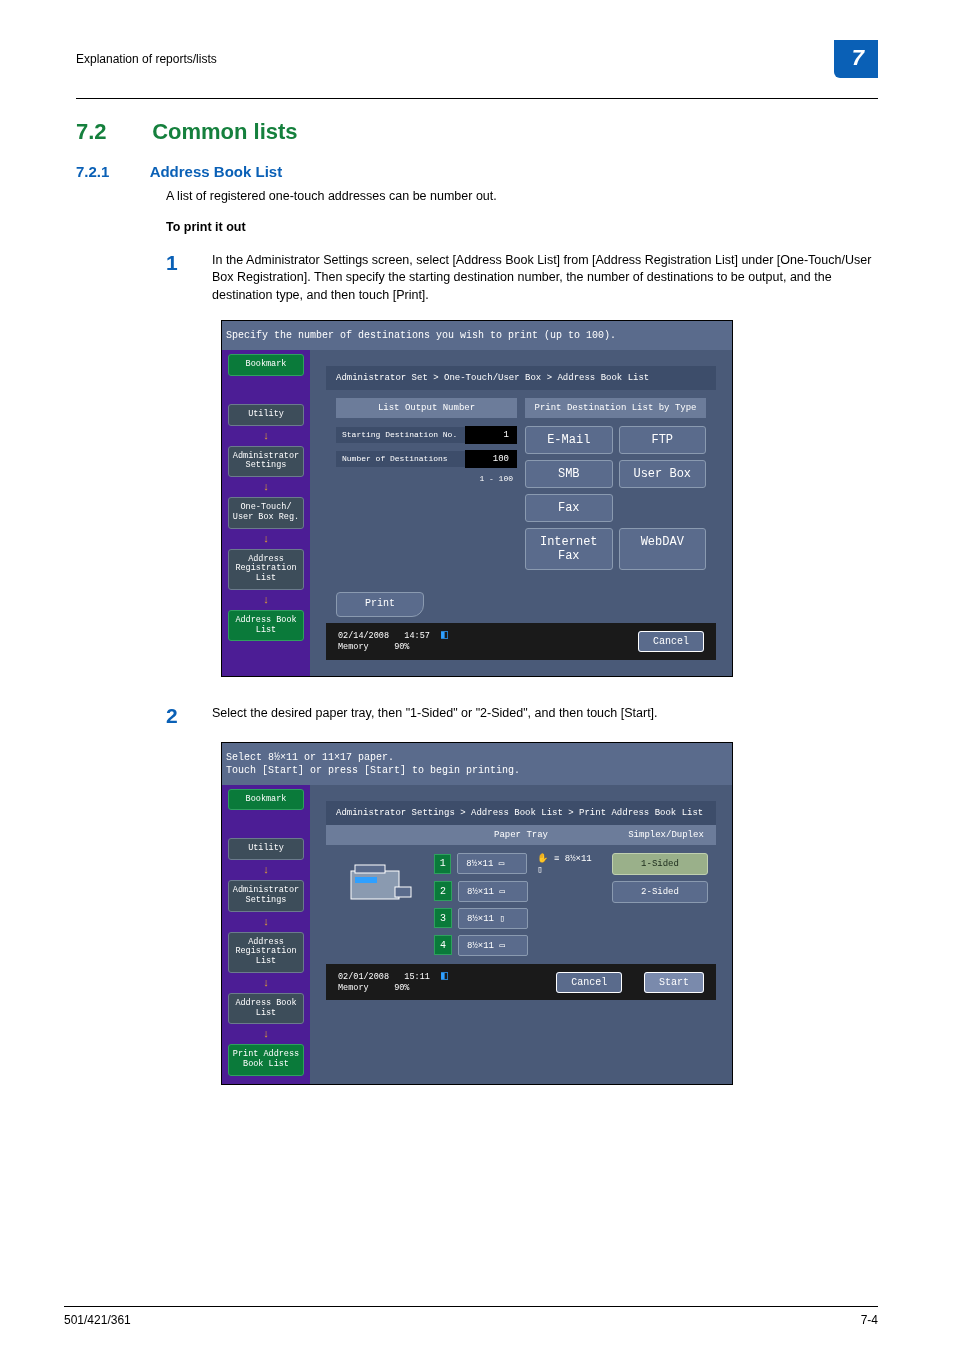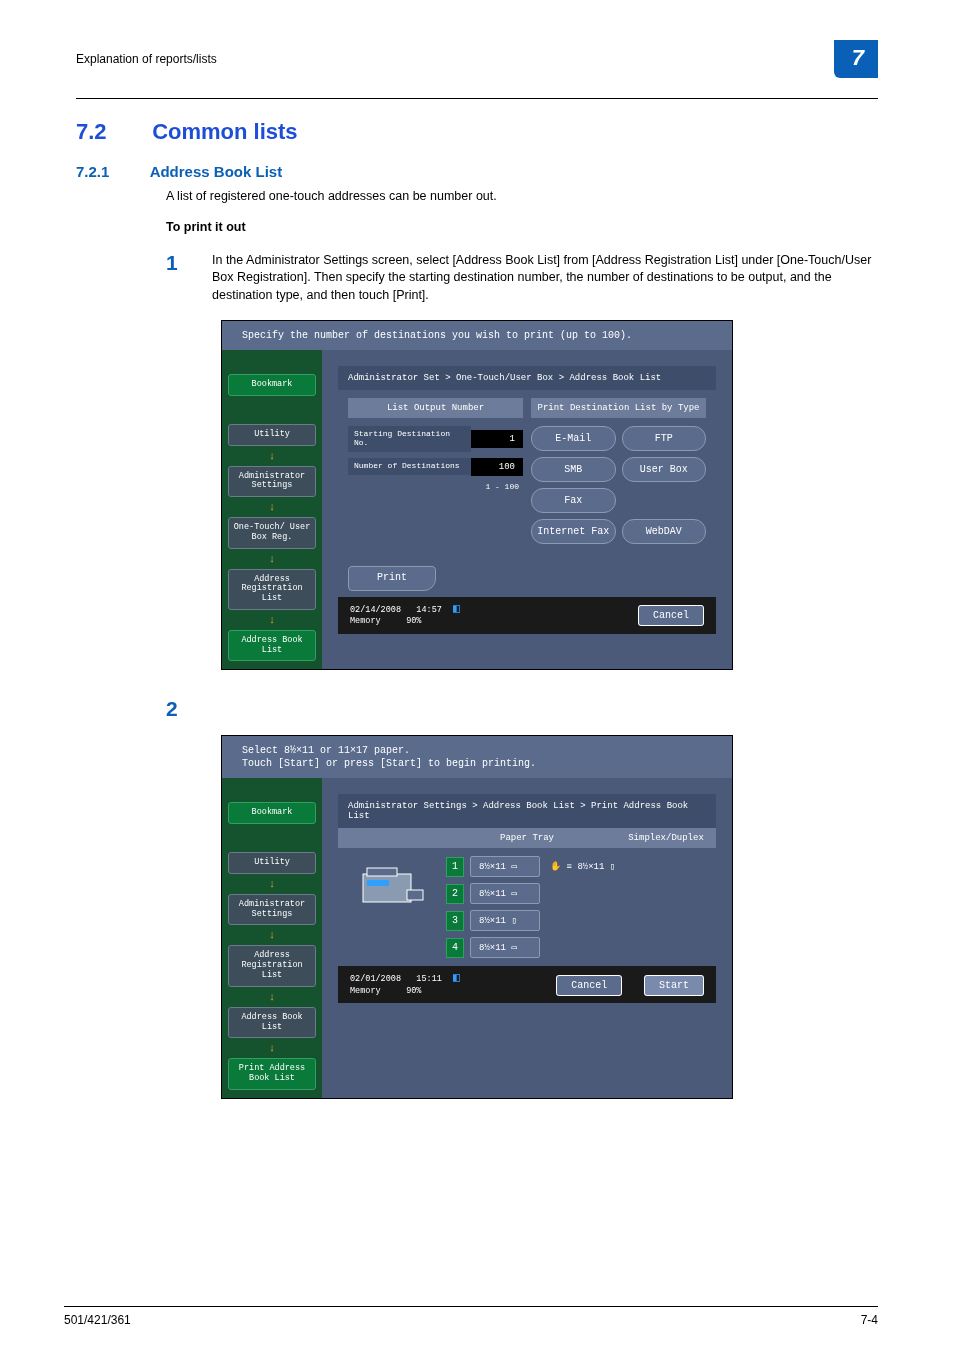--- a/index.html
+++ b/index.html
@@ -24,21 +24,21 @@
     .chapter-badge {
       background: #0a60b6;
       color: #fff;
       font-size: 22px;
       font-weight: bold;
       font-style: italic;
       padding: 5px 14px 7px 18px;
       border-radius: 0 0 0 6px;
     }
     h2.section-h2 {
-      color: #1d4ed8;
+      color: #15803d;
       font-size: 22px;
       font-weight: bold;
       margin-bottom: 18px;
     }
     .section-num { display: inline-block; width: 70px; }
     h3.section-h3 {
       color: #0a60b6;
       font-size: 15px;
       font-weight: bold;
       margin-bottom: 8px;
@@ -80,25 +80,25 @@
       font-family: "Courier New", monospace;
       width: 512px;
       background: #1a1a1a;
       margin: 0 auto 28px auto;
       border: 1px solid #000;
     }
     .scr-header {
       background: #5a6b8c;
       color: #fff;
       font-size: 10px;
-      padding: 8px 20px;
+      padding: 8px 4px;
       line-height: 1.3;
     }
     .scr-body { display: flex; }
-    .scr-side { width: 100px; background: #14532d; padding: 20px 0 4px 0; }
+    .scr-side { width: 88px; background: #4c1d95; padding: 0 0 4px 0; }
     .scr-main { flex: 1; background: #4a5a78; padding: 16px; position: relative; }
     .breadcrumb {
       background: #3d4d6a; color: #fff; font-size: 9px;
       padding: 7px 10px;
     }
     .side-btn {
       display: block;
       margin: 4px 6px;
       font-size: 8.5px;
       color: #fff;
@@ -124,23 +124,23 @@
       background: #3d4d6a; color: #fff; font-size: 8px;
       padding: 4px 6px; flex: 1; line-height: 1.1;
     }
     .field-val {
       background: #000; color: #fff; font-size: 9px;
       text-align: right; padding: 4px 8px; width: 52px;
     }
     .range { color: #fff; font-size: 8px; text-align: right; padding-right: 4px; }
     .type-grid { display: grid; grid-template-columns: 1fr 1fr; gap: 6px; }
     .type-btn {
-      background: #5a6b8c; color: #fff; font-size: 10px;
+      background: #5a6b8c; color: #fff; font-size: 12px;
       text-align: center; padding: 6px 2px;
-      border: 1px solid #8a9ab0; border-radius: 12px;
+      border: 1px solid #8a9ab0; border-radius: 3px;
     }
     .print-btn {
       display: inline-block; background: #5a6b8c; color: #fff; font-size: 10px;
       text-align: center; padding: 5px 28px 7px; border: 1px solid #8a9ab0; border-radius: 4px 4px 12px 4px;
       margin: 14px 0 6px 10px;
     }
     .scr-footer {
       display: flex; justify-content: space-between; align-items: center;
       background: #1a1a1a; padding: 5px 12px 7px 12px;
     }
@@ -284,20 +284,21 @@
         <div>
           <span class="action-btn">Cancel</span>
         </div>
       </div>
     </div>
   </div>
 </div>
 
 <div class="step-row">
   <div class="step-num">2</div>
+  <div class="step-text">Select the desired paper tray, then "1-Sided" or "2-Sided", and then touch [Start].</div>
 </div>
 
 <div class="screenshot">
   <div class="scr-header" style="white-space:pre-line;">Select 8½×11 or 11×17 paper.
 Touch [Start] or press [Start] to begin printing.</div>
   <div class="scr-body">
     <div class="scr-side">
       <div class="side-btn bookmark">Bookmark</div>
       <div style="height:16px;"></div>
       <div class="side-btn">Utility</div>
@@ -343,20 +344,24 @@
           </div>
           <div class="tray-row">
             <div class="tray-num">3</div>
             <div class="tray-size">8½×11 ▯</div>
           </div>
           <div class="tray-row">
             <div class="tray-num">4</div>
             <div class="tray-size">8½×11 ▭</div>
           </div>
         </div>
+        <div class="sd-col">
+          <div class="sd-btn sel">1-Sided</div>
+          <div class="sd-btn">2-Sided</div>
+        </div>
       </div>
       <div class="scr-footer">
         <div class="footer-left">
           <span>02/01/2008</span>&nbsp;&nbsp;
           <span>15:11</span>
           <span class="footer-icon">◧</span><br>
           <span>Memory</span>&nbsp;&nbsp;&nbsp;&nbsp;
           <span>90%</span>
         </div>
         <div>

